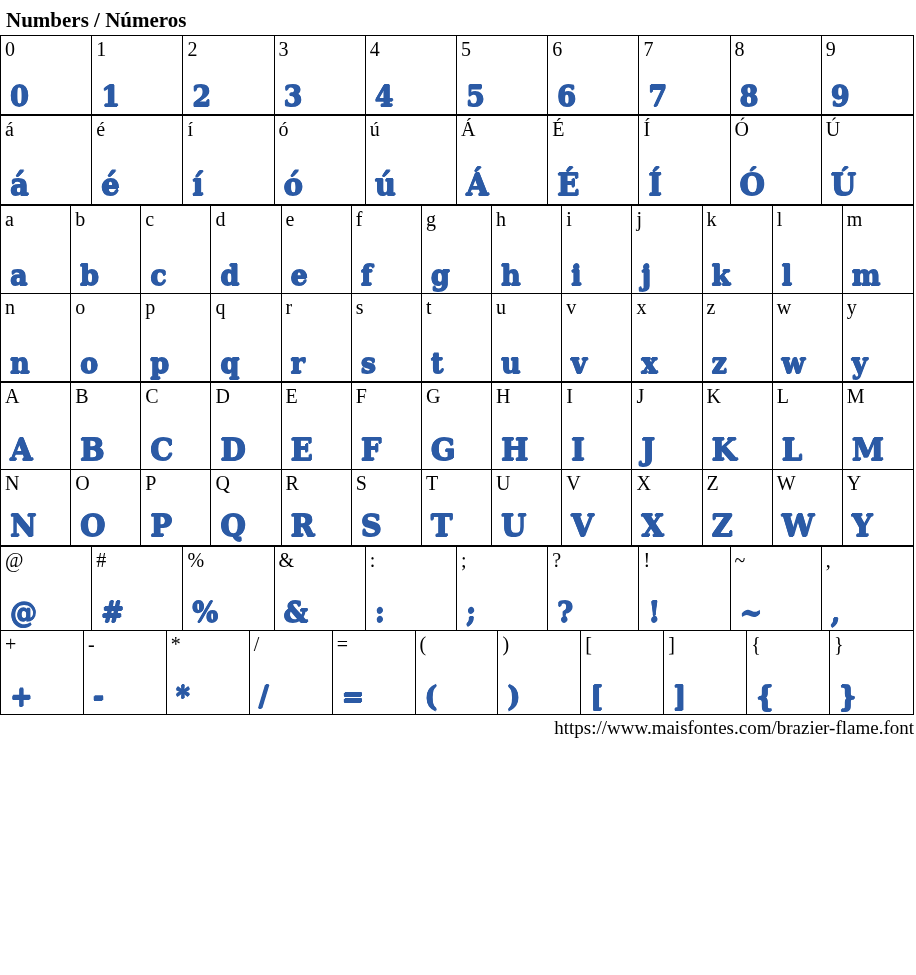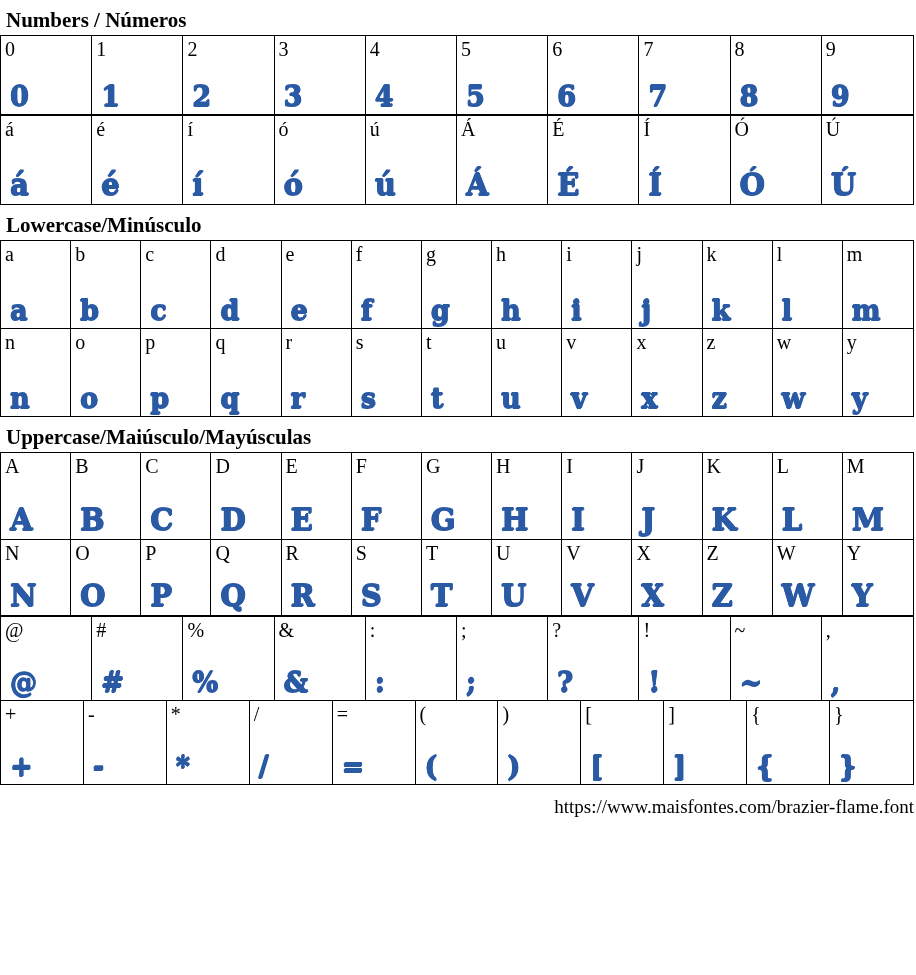--- a/index.html
+++ b/index.html
@@ -75,21 +75,21 @@
   [data-section="uppercase"] .grid-row:last-child  .cell { height: 75px; }
   [data-section="others"] .cell         { height: 83px; }
   [data-section="accentuation"] .glyph,
   [data-section="uppercase"] .glyph { font-size: 29px; }
   .url-caption {
     width: 914px;
     text-align: right;
     font-family: "Liberation Serif", "DejaVu Serif", serif;
     font-size: 19px;
     color: #000000;
-    margin-top: 11px;
+    margin-top: 2px;
     padding-right: 1px;
   }
 </style>
 </head>
 <body>
 
 <div id="page">
   <div id="sections">
       <div class="section-title first-title">Numbers / Números</div>
       <div class="glyph-table" data-section="numbers">
@@ -173,21 +173,20 @@
           <div class="cell">
             <span class="label">Ó</span>
             <span class="glyph">Ó</span>
           </div>
           <div class="cell">
             <span class="label">Ú</span>
             <span class="glyph">Ú</span>
           </div>
         </div>
       </div>
-      <div class="section-title">Lowercase/Minúsculo</div>
       <div class="glyph-table" data-section="lowercase">
         <div class="grid-row" style="grid-template-columns: repeat(13, 1fr);">
           <div class="cell">
             <span class="label">a</span>
             <span class="glyph">a</span>
           </div>
           <div class="cell">
             <span class="label">b</span>
             <span class="glyph">b</span>
           </div>
@@ -284,21 +283,20 @@
           <div class="cell">
             <span class="label">w</span>
             <span class="glyph">w</span>
           </div>
           <div class="cell">
             <span class="label">y</span>
             <span class="glyph">y</span>
           </div>
         </div>
       </div>
-      <div class="section-title">Uppercase/Maiúsculo/Mayúsculas</div>
       <div class="glyph-table" data-section="uppercase">
         <div class="grid-row" style="grid-template-columns: repeat(13, 1fr);">
           <div class="cell">
             <span class="label">A</span>
             <span class="glyph">A</span>
           </div>
           <div class="cell">
             <span class="label">B</span>
             <span class="glyph">B</span>
           </div>

